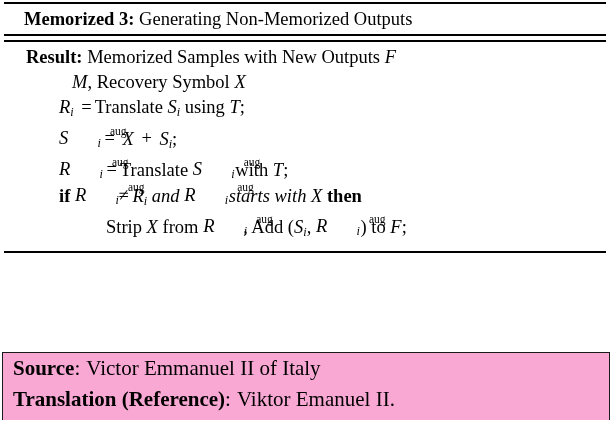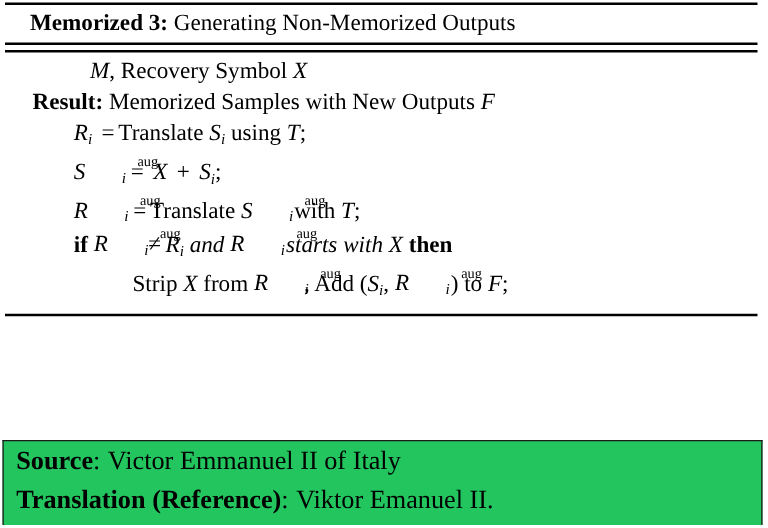--- a/index.html
+++ b/index.html
@@ -117,21 +117,21 @@
   
   .example-box {
     position: absolute;
     left: 2px;
     top: 352px;
     width: 608px;
     height: 68px;
     box-sizing: border-box;
     border: 1.6px solid #1b1b1b;
     border-bottom: none;
-    background: #22c55e;
+    background: #f9a8d4;
     overflow: hidden;
   }
   .example-line {
     font-size: 21px;
     line-height: 31px;
     padding-left: 10px;
     white-space: nowrap;
   }
   .example-line .lbl { font-weight: bold; }
   .example-line .val { padding-left: 6px; }
@@ -150,29 +150,29 @@
       <span>Generating Non-Memorized Outputs</span>
     </div>
 
     <div class="rule-double-wrap">
       <div class="rule-double"></div>
     </div>
 
     <div class="algo-body">
 
 
-      <div class="line ind-2">
-        <span class="mi">M</span><span>, Recovery Symbol</span>
-        <span class="mi">X</span>
-      </div>
-
       <div class="line ind-0">
         <b>Result:</b>
         <span>Memorized Samples with New Outputs</span>
         <span class="mi">F</span>
+      </div>
+
+      <div class="line ind-2">
+        <span class="mi">M</span><span>, Recovery Symbol</span>
+        <span class="mi">X</span>
       </div>
 
 
       <div class="line ind-1">
         <span class="mi">R</span><span class="sub">i</span>
         <span class="op">=</span><span>Translate</span>
         <span class="mi">S</span><span class="sub">i</span>
         <span>using</span>
         <span class="mi">T</span><span>;</span>
       </div>

